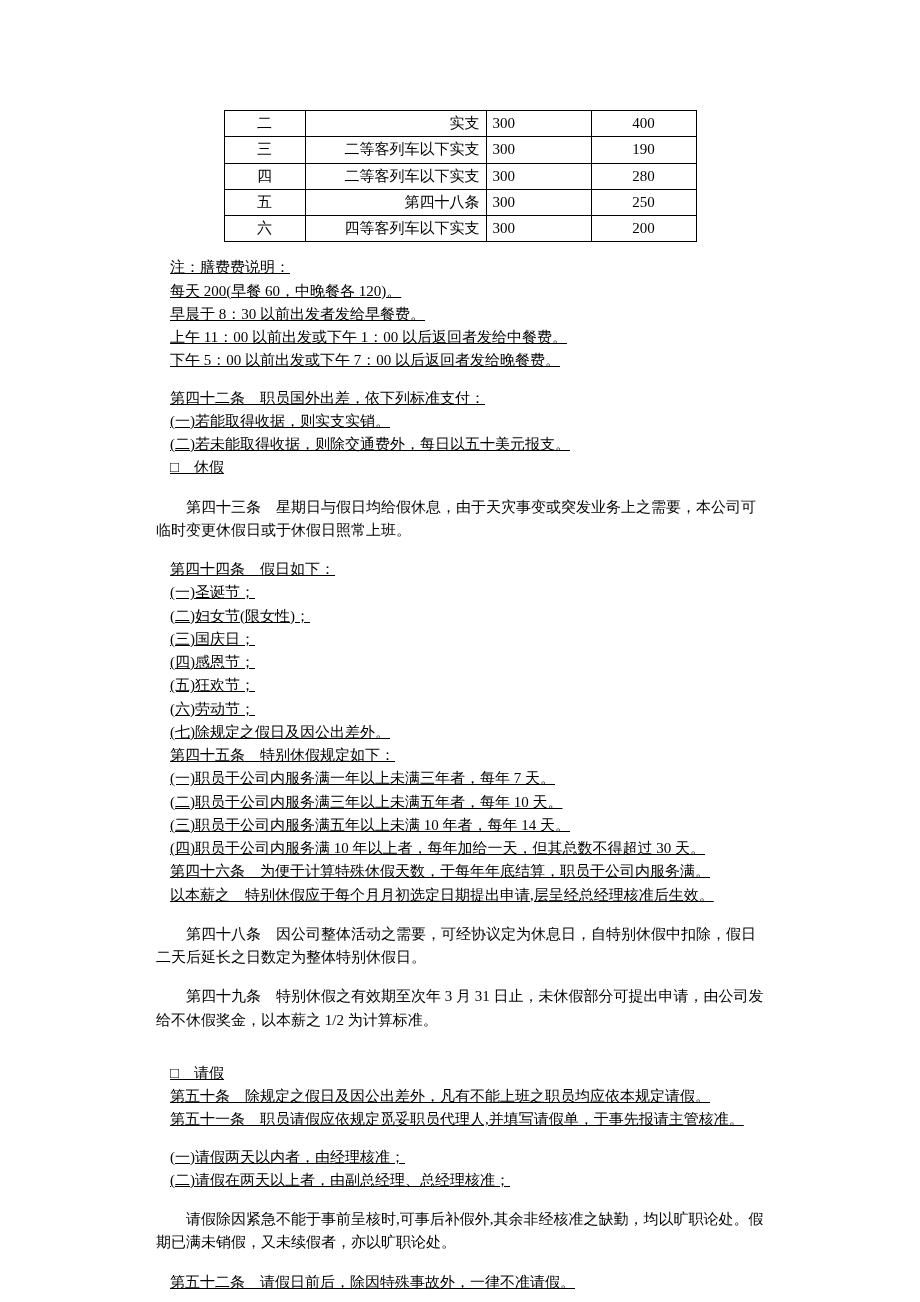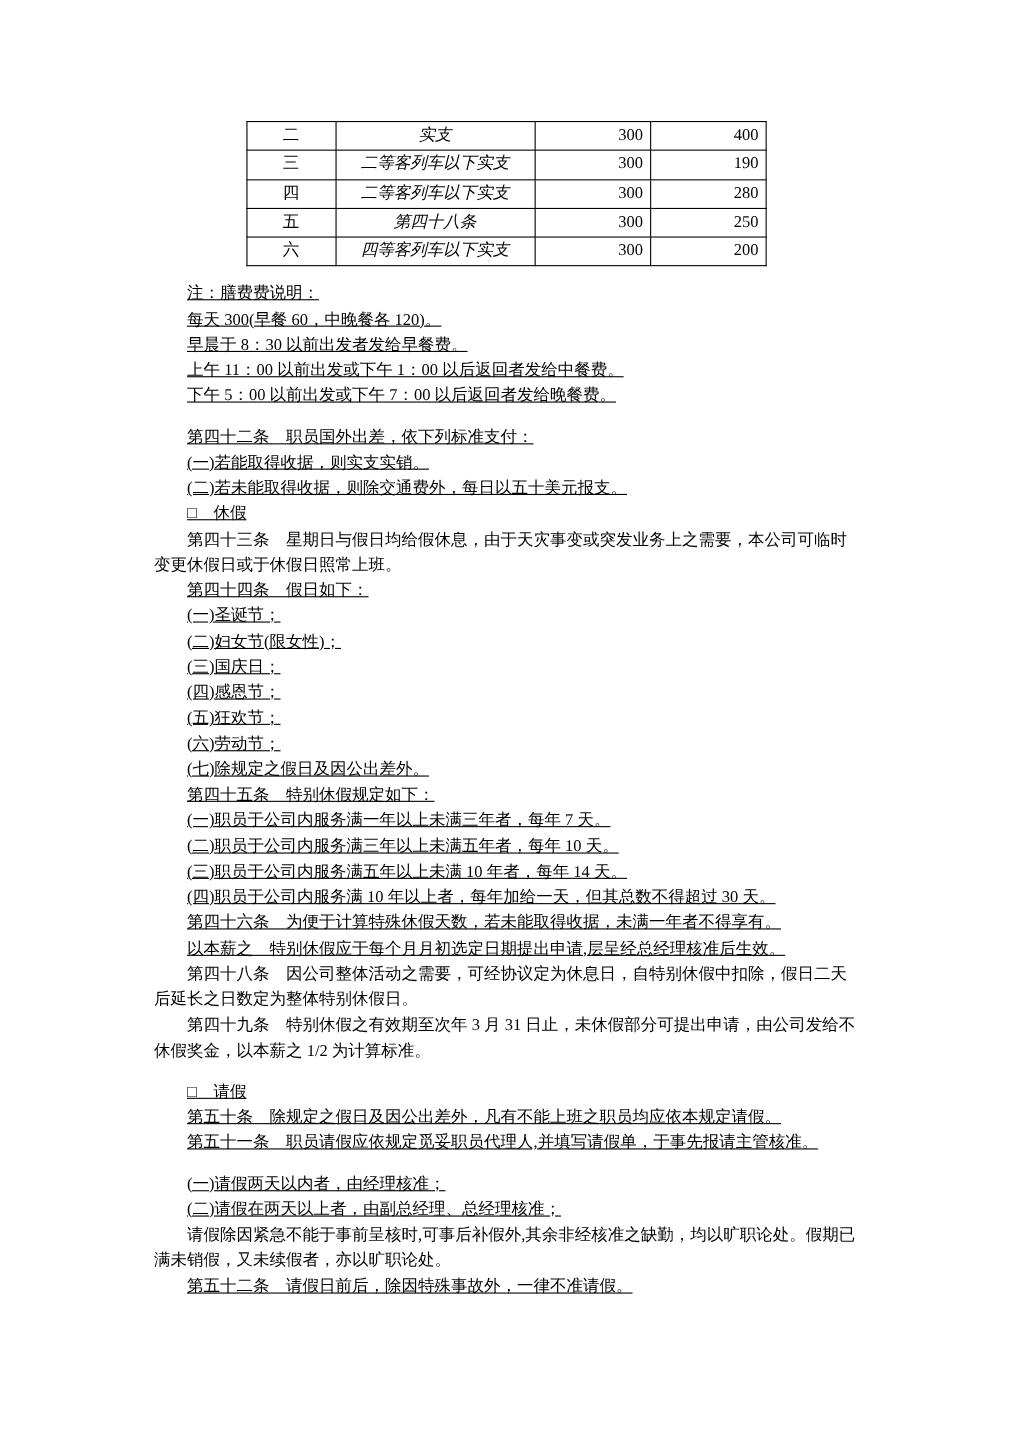--- a/index.html
+++ b/index.html
@@ -24,25 +24,25 @@
     table-layout: fixed;
   }
   table.allow td {
     border: 1px solid #000;
     padding: 1px 6px;
     font-size: 15px;
     vertical-align: top;
     word-break: break-all;
   }
   table.allow td.col1 { width: 68px; text-align: center; }
-  table.allow td.col2 { width: 168px; text-align: center; font-style: italic; }
-  table.allow td.col3 { width: 92px; text-align: right; margin-left: 24px; }
-  table.allow td.col4 { width: 92px; text-align: right; }
+  table.allow td.col2 { width: 168px; text-align: right; }
+  table.allow td.col3 { width: 92px; text-align: left; margin-left: 24px; }
+  table.allow td.col4 { width: 92px; text-align: center; }
   .para { text-indent: 2em; margin: 0; text-decoration: underline; }
-  .para-flush { text-indent: 0; margin: 0; }
+  .para-flush { text-indent: 0; margin: 16px; }
   .spacer { height: 14px; }
 </style>
 </head>
 <body>
 
 <div class="page">
 
   <table class="allow">
     <tbody>
         <tr>
@@ -72,21 +72,21 @@
     <tr>
       <td class="col1">六</td>
       <td class="col2">四等客列车以下实支</td>
       <td class="col3">300</td>
       <td class="col4">200</td>
     </tr>
   </tbody>
     </table>
 
   <p class="para">注：膳费费说明：</p>
-  <p class="para">每天 300(早餐 60，中晚餐各 120)。</p>
+  <p class="para">每天 200(早餐 60，中晚餐各 120)。</p>
   <p class="para">早晨于 8：30 以前出发者发给早餐费。</p>
   <p class="para">上午 11：00 以前出发或下午 1：00 以后返回者发给中餐费。</p>
   <p class="para">下午 5：00 以前出发或下午 7：00 以后返回者发给晚餐费。</p>
 
   <div class="spacer"></div>
 
   <p class="para">第四十二条　职员国外出差，依下列标准支付：</p>
   <p class="para">(一)若能取得收据，则实支实销。</p>
   <p class="para">(二)若未能取得收据，则除交通费外，每日以五十美元报支。</p>
 
@@ -102,21 +102,21 @@
   <p class="para">(五)狂欢节；</p>
   <p class="para">(六)劳动节；</p>
   <p class="para">(七)除规定之假日及因公出差外。</p>
 
   <p class="para">第四十五条　特别休假规定如下：</p>
   <p class="para">(一)职员于公司内服务满一年以上未满三年者，每年 7 天。</p>
   <p class="para">(二)职员于公司内服务满三年以上未满五年者，每年 10 天。</p>
   <p class="para">(三)职员于公司内服务满五年以上未满 10 年者，每年 14 天。</p>
   <p class="para">(四)职员于公司内服务满 10 年以上者，每年加给一天，但其总数不得超过 30 天。</p>
 
-  <p class="para">第四十六条　为便于计算特殊休假天数，若未能取得收据，未满一年者不得享有。</p>
+  <p class="para">第四十六条　为便于计算特殊休假天数，于每年年底结算，职员于公司内服务满。</p>
   <p class="para">以本薪之　特别休假应于每个月月初选定日期提出申请,层呈经总经理核准后生效。</p>
   <p class="para-flush">　　第四十八条　因公司整体活动之需要，可经协议定为休息日，自特别休假中扣除，假日二天后延长之日数定为整体特别休假日。</p>
   <p class="para-flush">　　第四十九条　特别休假之有效期至次年 3 月 31 日止，未休假部分可提出申请，由公司发给不休假奖金，以本薪之 1/2 为计算标准。</p>
 
   <div class="spacer"></div>
 
   <p class="para">□　请假</p>
   <p class="para">第五十条　除规定之假日及因公出差外，凡有不能上班之职员均应依本规定请假。</p>
   <p class="para">第五十一条　职员请假应依规定觅妥职员代理人,并填写请假单，于事先报请主管核准。</p>
 

